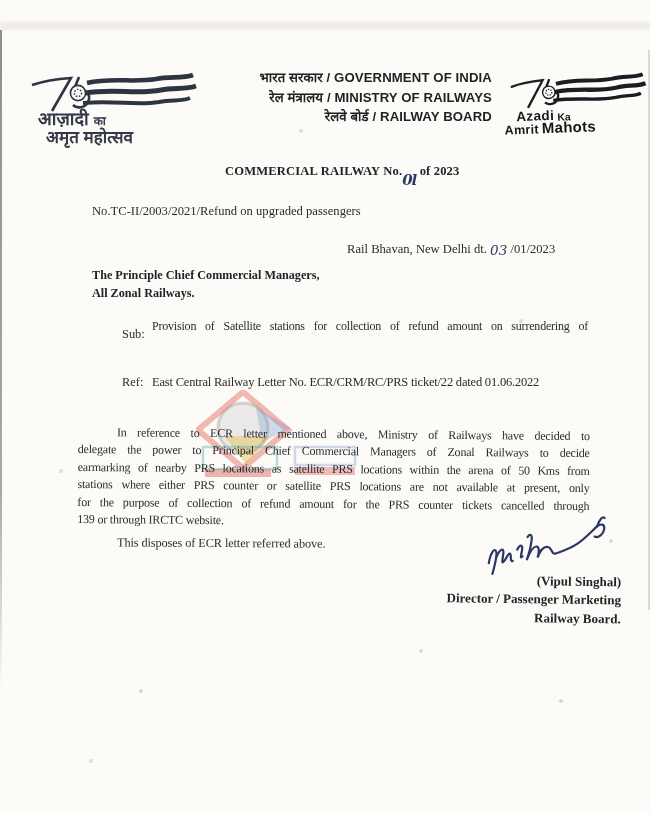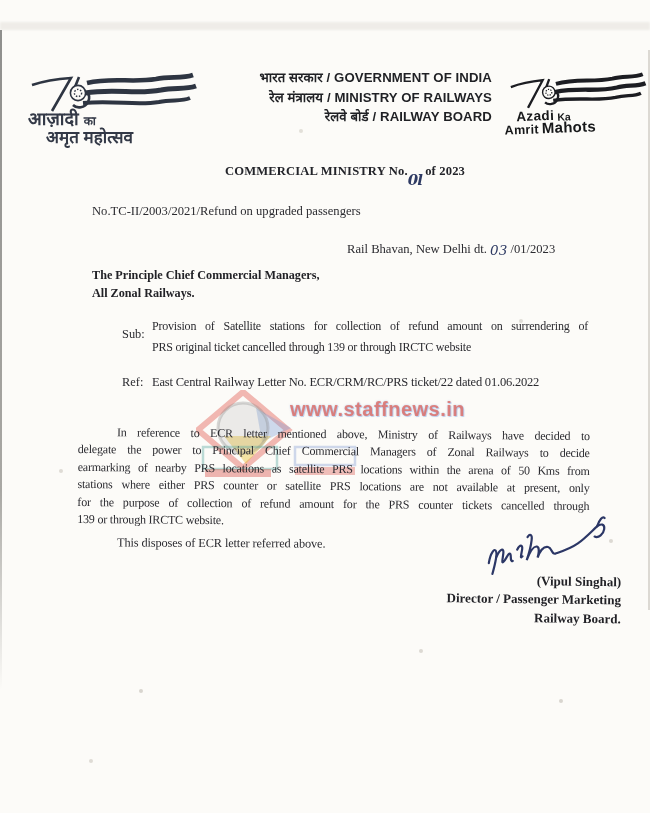--- a/index.html
+++ b/index.html
@@ -12,21 +12,21 @@
   .right-edge{left:648px;top:50px;width:1.5px;height:560px;background:#dcd9d3;}
   .speck{left:0;top:0;width:2px;height:2px;background:transparent;border-radius:50%;
     box-shadow:140px 690px 0 1px #d8d5cf, 420px 650px 0 1px #dcd9d3, 560px 700px 0 1px #d8d5cf,
                90px 760px 0 1px #dedbd5, 300px 130px 0 1px #e2dfd9, 520px 320px 0 1px #e0ddd7,
                60px 470px 0 1px #dedbd5, 610px 540px 0 1px #dcd9d3;}
   
   .hdr-center{left:180px;top:68px;width:312px;text-align:right;
     font-family:"Liberation Sans","DejaVu Sans",sans-serif;font-weight:bold;font-size:13.2px;
     line-height:19.6px;color:#1f2024;letter-spacing:.1px;}
   .logo-left{left:22px;top:70px;width:175px;height:100px;color:#2e3542;}
-  .logo-left .h1{position:absolute;left:6px;top:36px;font-family:"Liberation Sans","DejaVu Sans",sans-serif;
+  .logo-left .h1{position:absolute;left:16px;top:36px;font-family:"Liberation Sans","DejaVu Sans",sans-serif;
      font-size:18px;font-weight:bold;color:#333947;}
   .logo-left .h1 .small{font-size:12px;font-weight:bold;}
   .logo-left .h2{position:absolute;left:24px;top:55px;font-family:"Liberation Sans","DejaVu Sans",sans-serif;
      font-size:17px;font-weight:bold;color:#333947;}
   .logo-right{left:506px;top:74px;width:144px;height:70px;transform:rotate(-2deg);color:#17181a;}
   .logo-right .l1{position:absolute;left:10px;top:31px;font-family:"Liberation Sans","DejaVu Sans",sans-serif;}
   .logo-right .l2{position:absolute;left:-2px;top:44px;font-family:"Liberation Sans","DejaVu Sans",sans-serif;}
   .lr-a{font-size:13.5px;font-weight:bold;letter-spacing:.4px;}
   .lr-b{font-size:10.5px;font-weight:bold;position:relative;top:1px;margin-left:3px;}
   .lr-c{font-size:12.5px;font-weight:bold;letter-spacing:.3px;}
@@ -97,50 +97,48 @@
       <path d="M57,11 C82,5 102,11 126,7 C140,4 152,7 163,3" stroke-width="4.8"></path>
       <path d="M55,21 C86,16 106,23 131,18 C144,15 155,18 166,14" stroke-width="5.2"></path>
       <path d="M53,31 C86,28 106,34 129,30 C142,27 151,30 160,26" stroke-width="4.2"></path>
       <circle cx="48" cy="21" r="7.6" stroke-width="1.7" fill="#fcfbf8"></circle>
       <circle cx="48" cy="21" r="3.6" stroke-width="1.5" stroke-dasharray="1.5 1.6"></circle>
     </svg>
     <div class="l1"><span class="lr-a">Azadi</span><span class="lr-b">Ka</span></div>
     <div class="l2"><span class="lr-c">Amrit</span><span class="lr-d">Mahots</span></div>
   </div>
 
-  <div class="abs title"><span>COMMERCIAL MINISTRY No.</span><span class="hand">0l</span><span> of 2023</span></div>
+  <div class="abs title"><span>COMMERCIAL RAILWAY No.</span><span class="hand">0l</span><span> of 2023</span></div>
 
   <div class="abs refline">No.TC-II/2003/2021/Refund on upgraded passengers</div>
   <div class="abs dateline"><span>Rail Bhavan, New Delhi dt. </span><span class="hand">03</span><span> /01/2023</span></div>
 
   <div class="abs addr">
     <div>The Principle Chief Commercial Managers,</div>
     <div>All Zonal  Railways.</div>
   </div>
 
   <div class="abs sub-label">Sub:</div>
   <div class="abs sub-text">
     <div class="jline">Provision of Satellite stations for collection of refund amount on surrendering of</div>
-    <div>PRS original ticket cancelled through 139 or through IRCTC website</div>
   </div>
 
   <div class="abs ref-label">Ref:</div>
   <div class="abs ref-text">East Central Railway Letter No. ECR/CRM/RC/PRS ticket/22 dated 01.06.2022</div>
 
   <svg class="abs wm-logo" width="170" height="92" viewBox="0 0 170 92">
     <polygon points="47,2 92,40 47,78 2,40" fill="none" stroke="rgba(230,115,105,0.5)" stroke-width="6"></polygon>
     <polygon points="60,18 95,38 66,52" fill="rgba(120,155,215,0.35)"></polygon>
     <polygon points="28,46 75,46 50,74" fill="rgba(235,195,60,0.45)"></polygon>
     <circle cx="47" cy="38" r="25" fill="rgba(160,160,160,0.18)" stroke="rgba(130,130,130,0.3)" stroke-width="3"></circle>
     <rect x="7" y="57" width="74" height="22" fill="none" stroke="rgba(90,170,160,0.4)" stroke-width="2.5"></rect>
     <rect x="99" y="57" width="60" height="18" fill="none" stroke="rgba(120,150,210,0.35)" stroke-width="2.5"></rect>
     <rect x="9" y="79" width="66" height="8" fill="rgba(215,75,65,0.4)"></rect>
     <rect x="99" y="77" width="60" height="8" fill="rgba(215,75,65,0.35)"></rect>
   </svg>
-  <div class="abs wm-text">www.staffnews.in</div>
 
   <div class="abs body-par">
     <div class="jline indent">In reference to ECR letter mentioned above, Ministry of Railways have decided to</div>
     <div class="jline">delegate the power to Principal Chief Commercial Managers of Zonal Railways to decide</div>
     <div class="jline">earmarking of nearby PRS locations as satellite PRS locations within the arena of 50 Kms from</div>
     <div class="jline">stations where either PRS counter or satellite PRS locations are not available at present, only</div>
     <div class="jline">for the purpose of collection of refund amount for the PRS counter tickets cancelled through</div>
     <div>139 or through IRCTC website.</div>
   </div>
   <div class="abs closing">This disposes of ECR letter referred above.</div>

